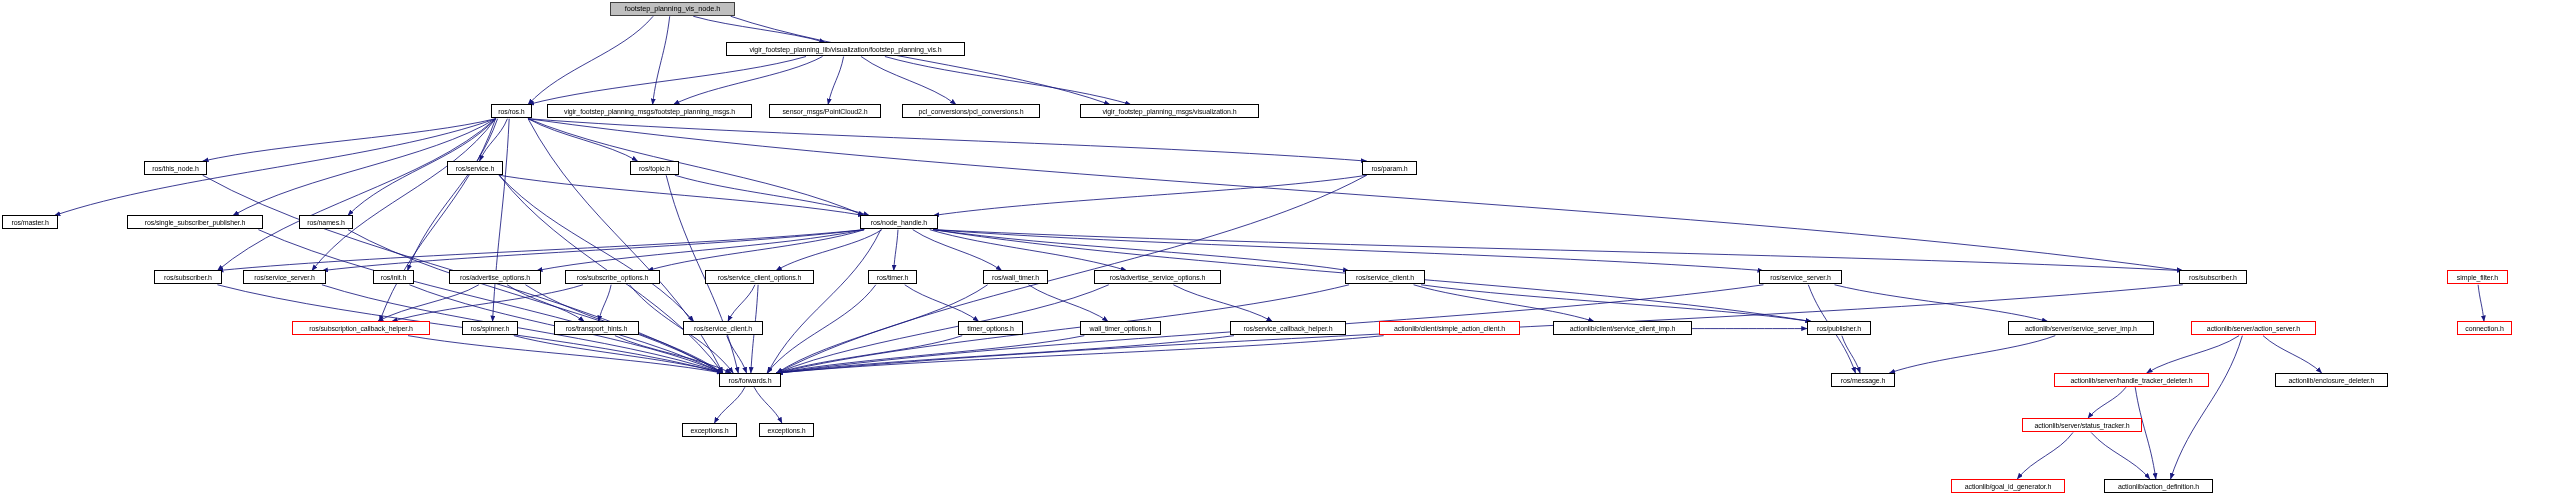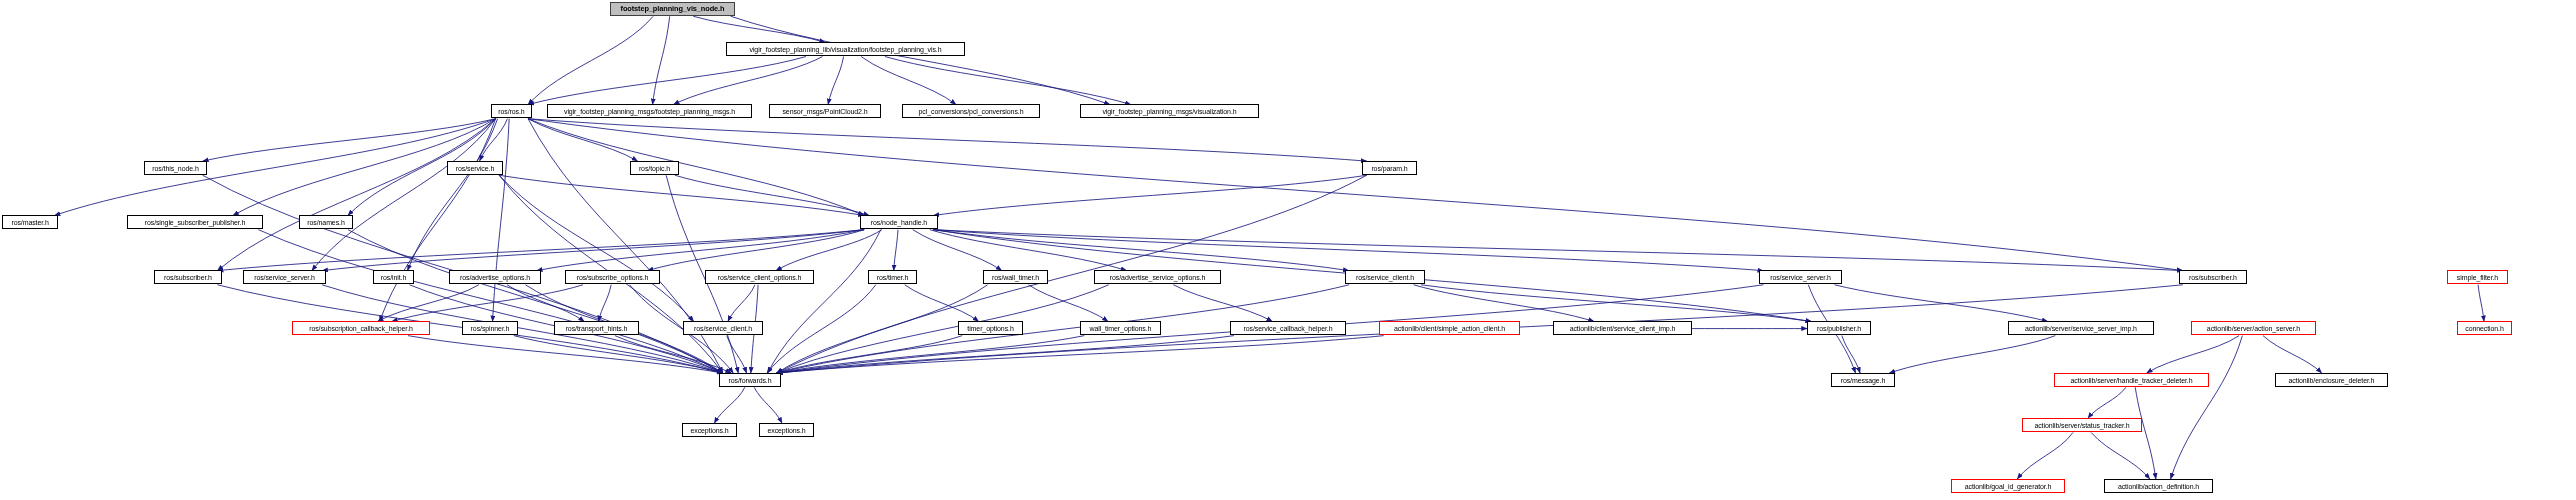--- a/index.html
+++ b/index.html
@@ -37,21 +37,20 @@
     line-height: 1;
     white-space: nowrap;
     padding: 0 2.8px;
     height: 14px;
     letter-spacing: -0.1px;
   }
   .gnode.root {
     background: #bfbfbf;
     border: 0.7px solid #404040;
     font-size: 7.4px;
-    font-weight: bold;
   }
   .gnode.red {
     border: 0.7px solid #ff0000;
   }
 </style>
 </head>
 <body>
 
 <div id="graph-canvas">
   <svg id="edge-layer" viewBox="0 0 3649 709" preserveAspectRatio="none">

